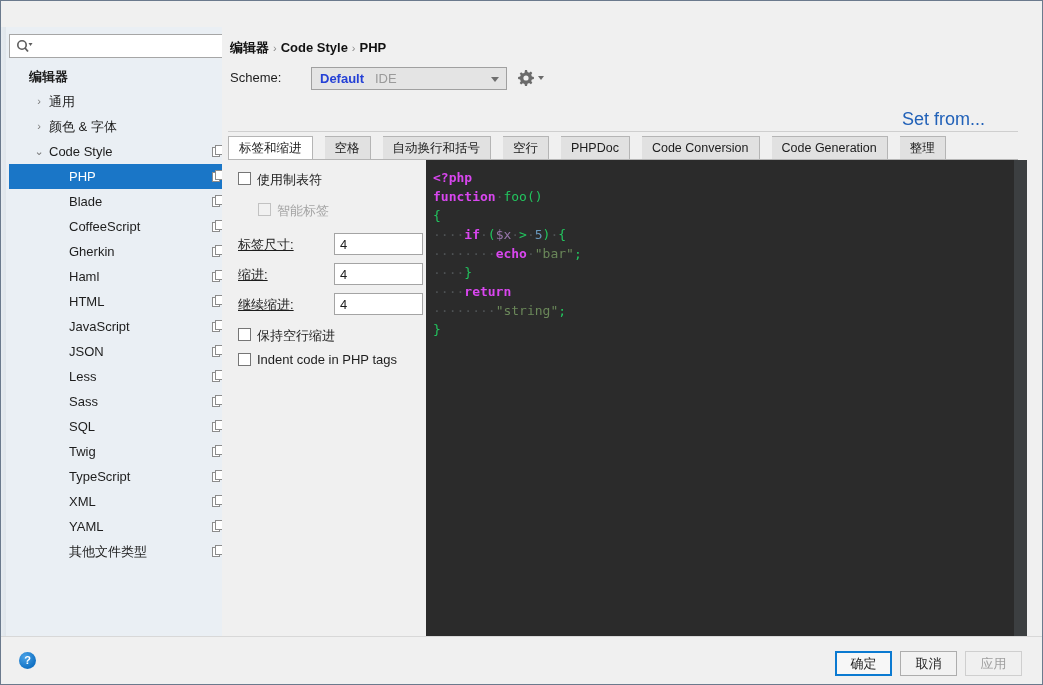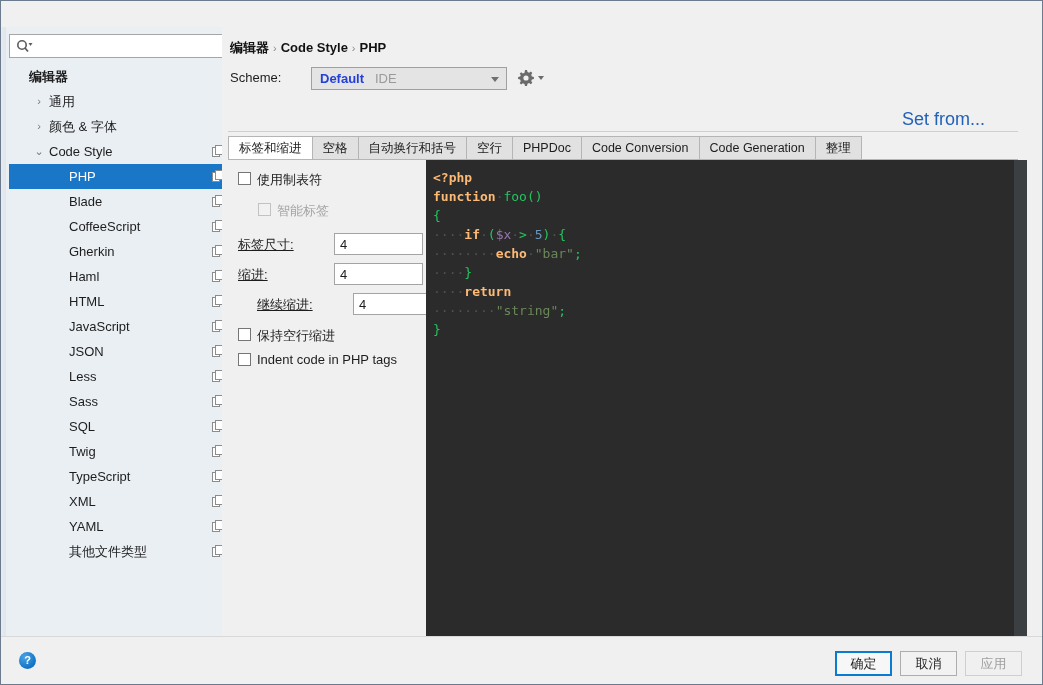--- a/index.html
+++ b/index.html
@@ -199,20 +199,21 @@
     position: absolute; left: 6px; top: 104px;
     width: 790px; height: 1px;
     background: #cfcfcf;
   }
 
   
   #tabs {
     position: absolute; left: 6px; top: 109px;
     height: 24px;
     display: flex;
+    gap: 12px;
   }
   .tab {
     height: 24px;
     line-height: 23px;
     padding: 0 10px;
     font-size: 12.5px;
     color: #1d1d1d;
     background: #e1e1e1;
     border: 1px solid #b5b5b5;
     border-left: none;
@@ -287,21 +288,21 @@
   }
   #code-text {
     position: absolute; left: 7px; top: 8px;
     font-family: "DejaVu Sans Mono", monospace;
     font-size: 13px;
     line-height: 19px;
     white-space: pre;
     margin: 0;
     color: #a9b7c6;
   }
-  .k  { color: #fdba74; font-weight: bold; }                       
+  .k  { color: #d946ef; font-weight: bold; }                       
   .v  { color: #9876aa; }                       
   .s  { color: #6a8759; }                       
   .p  { color: #22c55e; }                       
   .n  { color: #6897bb; }                       
   .ws { color: #4e5254; }                       
 
   #code-scroll {
     position: absolute; right: 0; top: 0;
     width: 13px; height: 476px;
     background: #3c3f41;
@@ -570,21 +571,21 @@
         <div class="field-row" style="left:10px; top:73px; width:180px;">
           <span class="field-label">标签尺寸:</span>
           <input class="field-input" type="text" value="4" style="">
         </div>
 
         <div class="field-row" style="left:10px; top:103px; width:180px;">
           <span class="field-label">缩进:</span>
           <input class="field-input" type="text" value="4" style="">
         </div>
 
-        <div class="field-row" style="left:10px; top:133px; width:180px;margin-left:19px;">
+        <div class="field-row" style="left:10px; top:133px; width:180px;">
           <span class="field-label">继续缩进:</span>
           <input class="field-input" type="text" value="4" style="">
         </div>
 
         <div class="cb-row" style="left:10px; top:167px;">
           <span class="cbox"></span>
           <span class="cb-text">保持空行缩进</span>
         </div>
 
         <div class="cb-row" style="left:10px; top:192px;">

